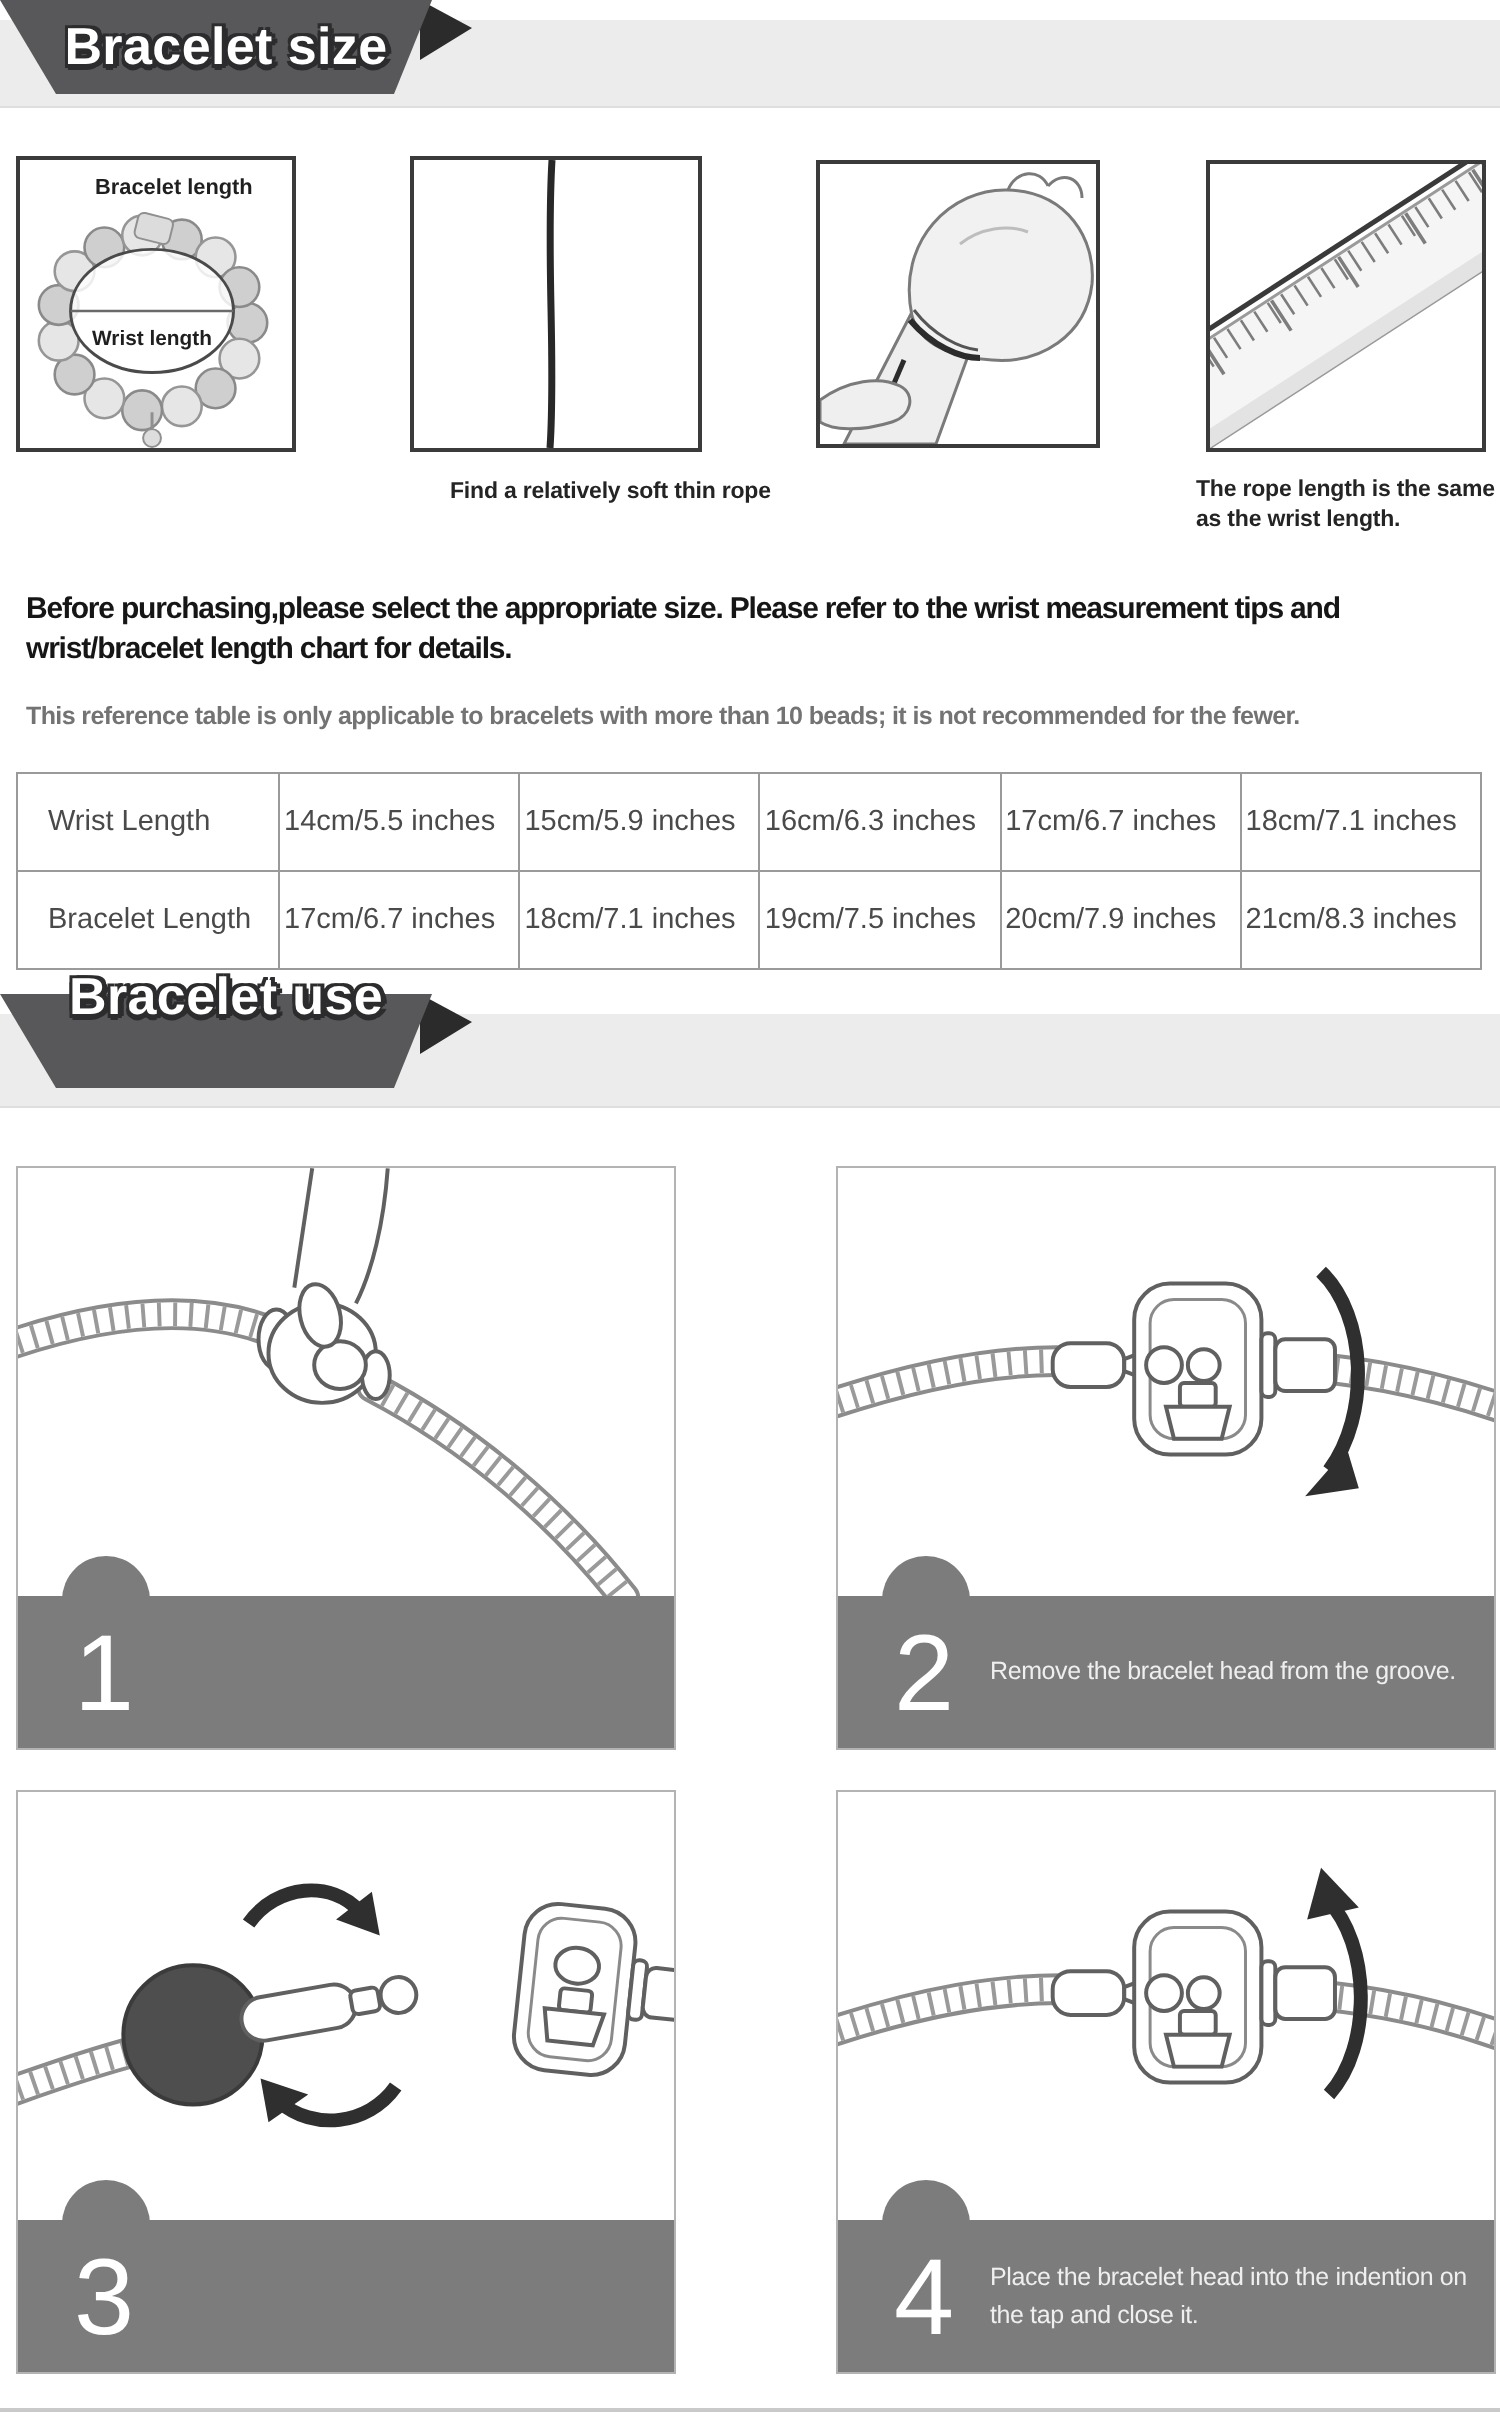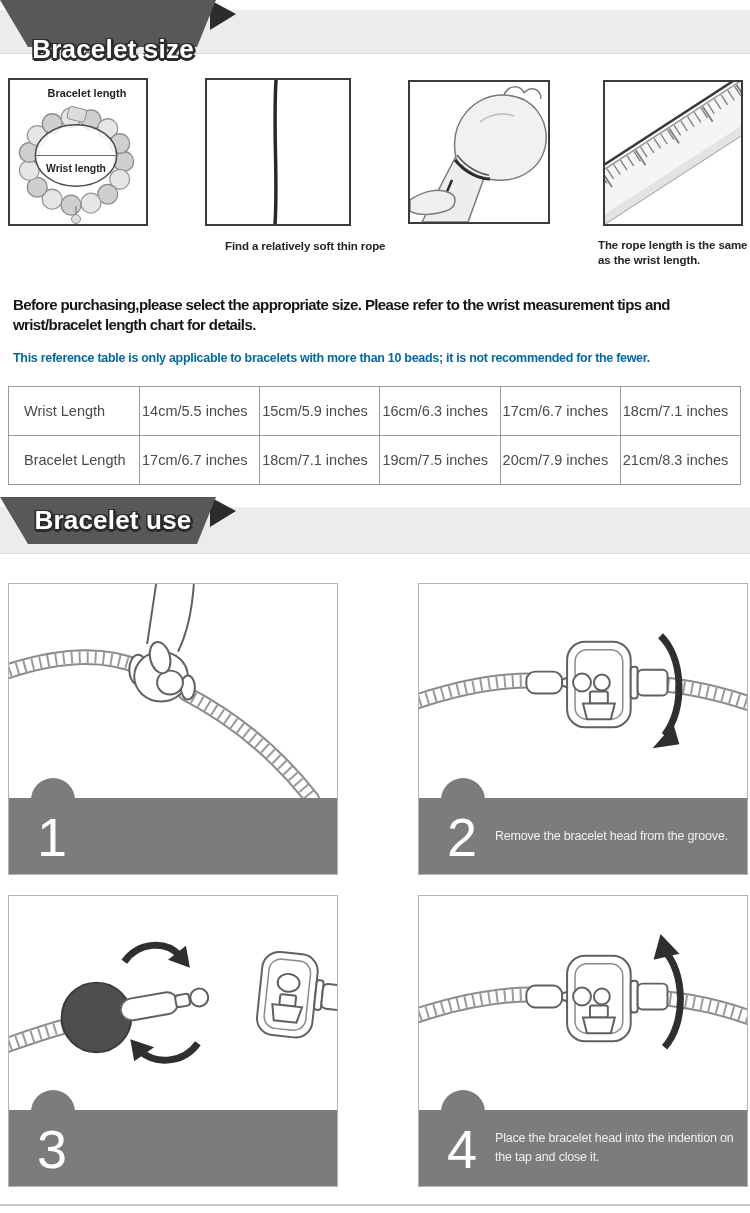--- a/index.html
+++ b/index.html
@@ -60,21 +60,21 @@
 </head>
 <body>
 
 <div class="page">
 
   <div class="strip" style="top:10px;height:43px;"></div>
   <svg class="ribbon" style="top:0;" width="240" height="50" viewBox="0 0 240 50">
     <polygon points="210,0 236,14 210,30" fill="#2b2b2c"></polygon>
     <polygon points="0,0 216,0 197,47 28,47" fill="#58585a"></polygon>
   </svg>
-  <div class="banner-label" style="top:8px;margin-top:26px;">Bracelet size</div>
+  <div class="banner-label" style="top:8px;">Bracelet size</div>
 
   <div class="mbox" style="left:8px;top:78px;width:140px;height:148px;">
     <svg width="136" height="144" viewBox="0 0 136 145">
       <circle class="bead-b" cx="114" cy="82" r="10"></circle>
         <circle class="bead-a" cx="110" cy="100" r="10"></circle>
       <circle class="bead-b" cx="98" cy="115" r="10"></circle>
         <circle class="bead-a" cx="81" cy="124" r="10"></circle>
       <circle class="bead-b" cx="61" cy="126" r="10"></circle>
         <circle class="bead-a" cx="42" cy="120" r="10"></circle>
       <circle class="bead-b" cx="27" cy="108" r="10"></circle>
@@ -124,21 +124,21 @@
         <line x1="-28" y1="-16" x2="215" y2="-16" stroke="#7d7d7d" stroke-width="18" stroke-dasharray="1.8 38.2"></line>
         <rect x="-30" y="12" width="245" height="8" fill="#e3e3e3"></rect>
       </g>
     </svg>
   </div>
 
   <div class="mcap" style="left:196px;top:239px;width:205px;white-space:nowrap;margin-left:29px;">Find a relatively soft thin rope</div>
   <div class="mcap" style="left:598px;top:238px;width:155px;">The rope length is the same as the wrist length.</div>
 
   <div class="intro">Before purchasing,please select the appropriate size. Please refer to the wrist measurement tips and wrist/bracelet length chart for details.</div>
-  <div class="warn" style="color:#0369a1;">This reference table is only applicable to bracelets with more than 10 beads; it is not recommended for the fewer.</div>
+  <div class="warn" style="color:#737373;">This reference table is only applicable to bracelets with more than 10 beads; it is not recommended for the fewer.</div>
 
   <table class="size">
     <tbody>
         <tr>
       <td class="rowlab">Wrist Length</td>
       <td>14cm/5.5 inches</td>
       <td>15cm/5.9 inches</td>
       <td>16cm/6.3 inches</td>
       <td>17cm/6.7 inches</td>
       <td>18cm/7.1 inches</td>
@@ -152,21 +152,21 @@
       <td>21cm/8.3 inches</td>
     </tr>
   </tbody>
     </table>
 
   <div class="strip" style="top:507px;height:46px;"></div>
   <svg class="ribbon" style="top:497px;" width="240" height="50" viewBox="0 0 240 50">
     <polygon points="210,0 236,14 210,30" fill="#2b2b2c"></polygon>
     <polygon points="0,0 216,0 197,47 28,47" fill="#58585a"></polygon>
   </svg>
-  <div class="banner-label" style="top:505px;">Bracelet use</div>
+  <div class="banner-label" style="top:483px;">Bracelet use</div>
 
   <div class="panel" style="left:8px;top:583px;">
     <svg class="art" width="328" height="215" viewBox="0 0 330 216">
       <path class="b1" d="M -8,90 C 55,68 100,70 132,84"></path>
         <path class="b2" d="M -8,90 C 55,68 100,70 132,84"></path>
         <path class="b3" d="M -8,90 C 55,68 100,70 132,84"></path>
       <path class="b1" d="M 178,110 C 228,136 272,174 305,216"></path>
         <path class="b2" d="M 178,110 C 228,136 272,174 305,216"></path>
         <path class="b3" d="M 178,110 C 228,136 272,174 305,216"></path>
       <ellipse class="fw" cx="130" cy="86" rx="9" ry="15"></ellipse>

